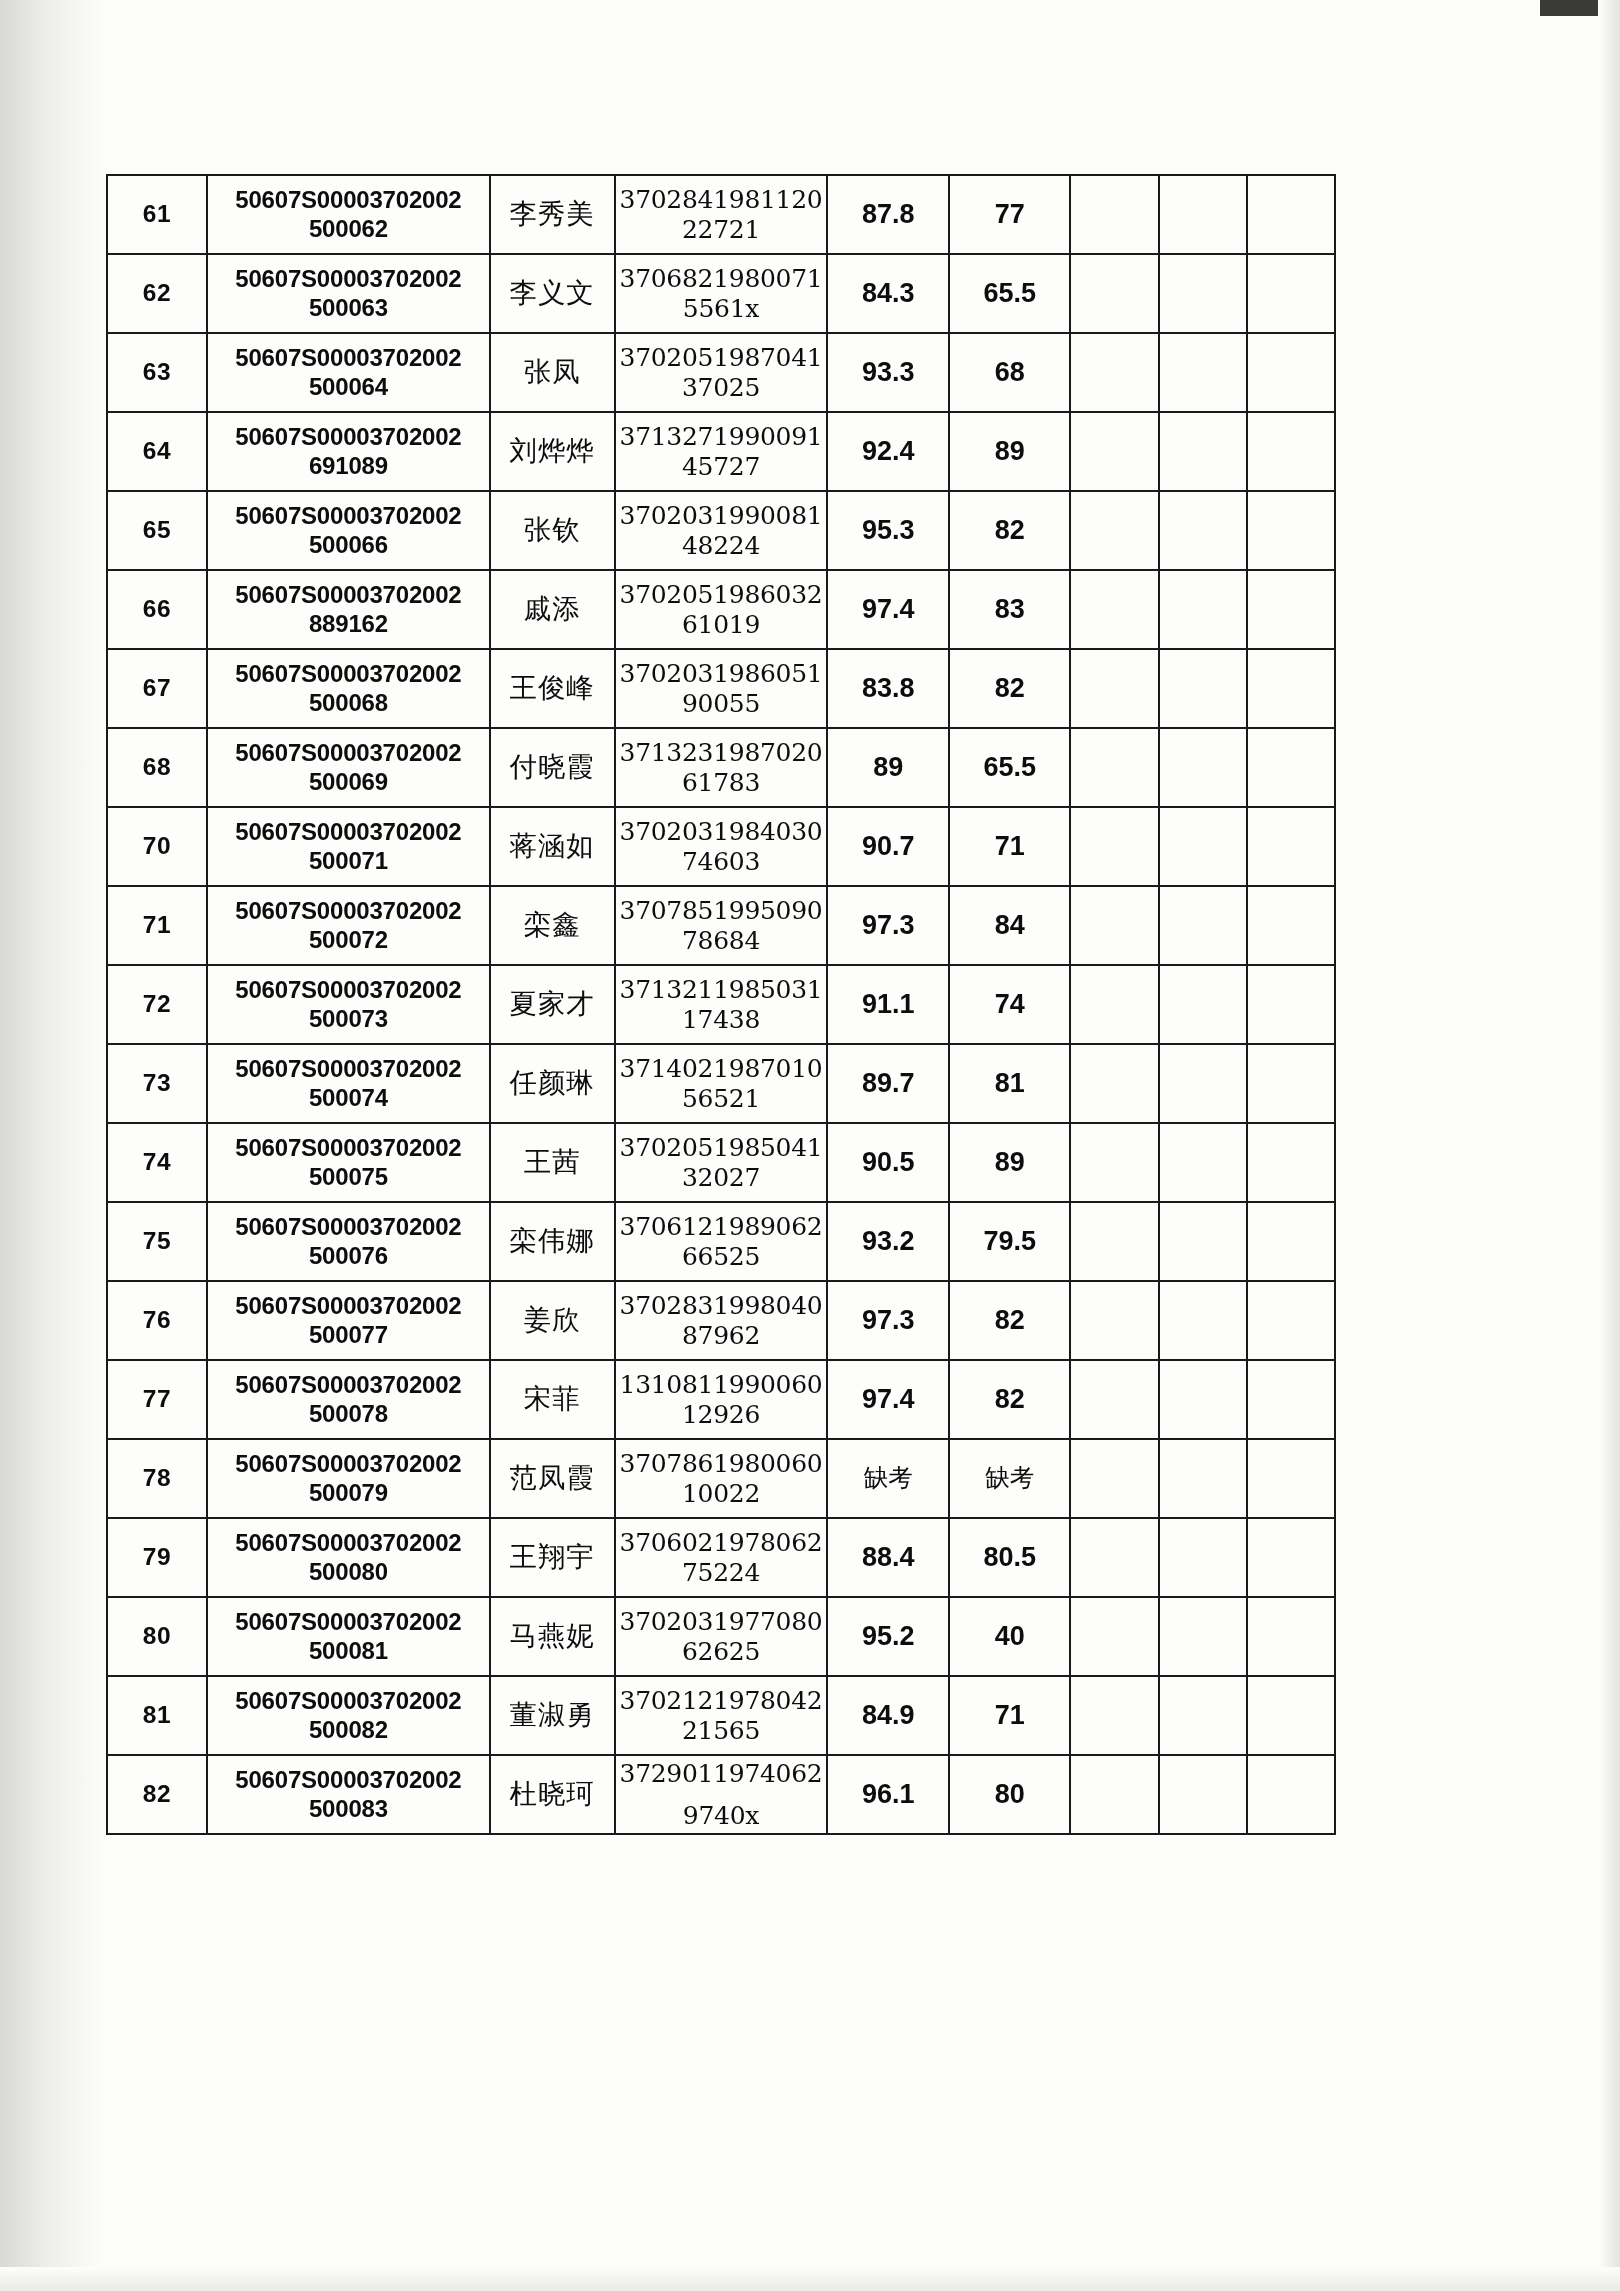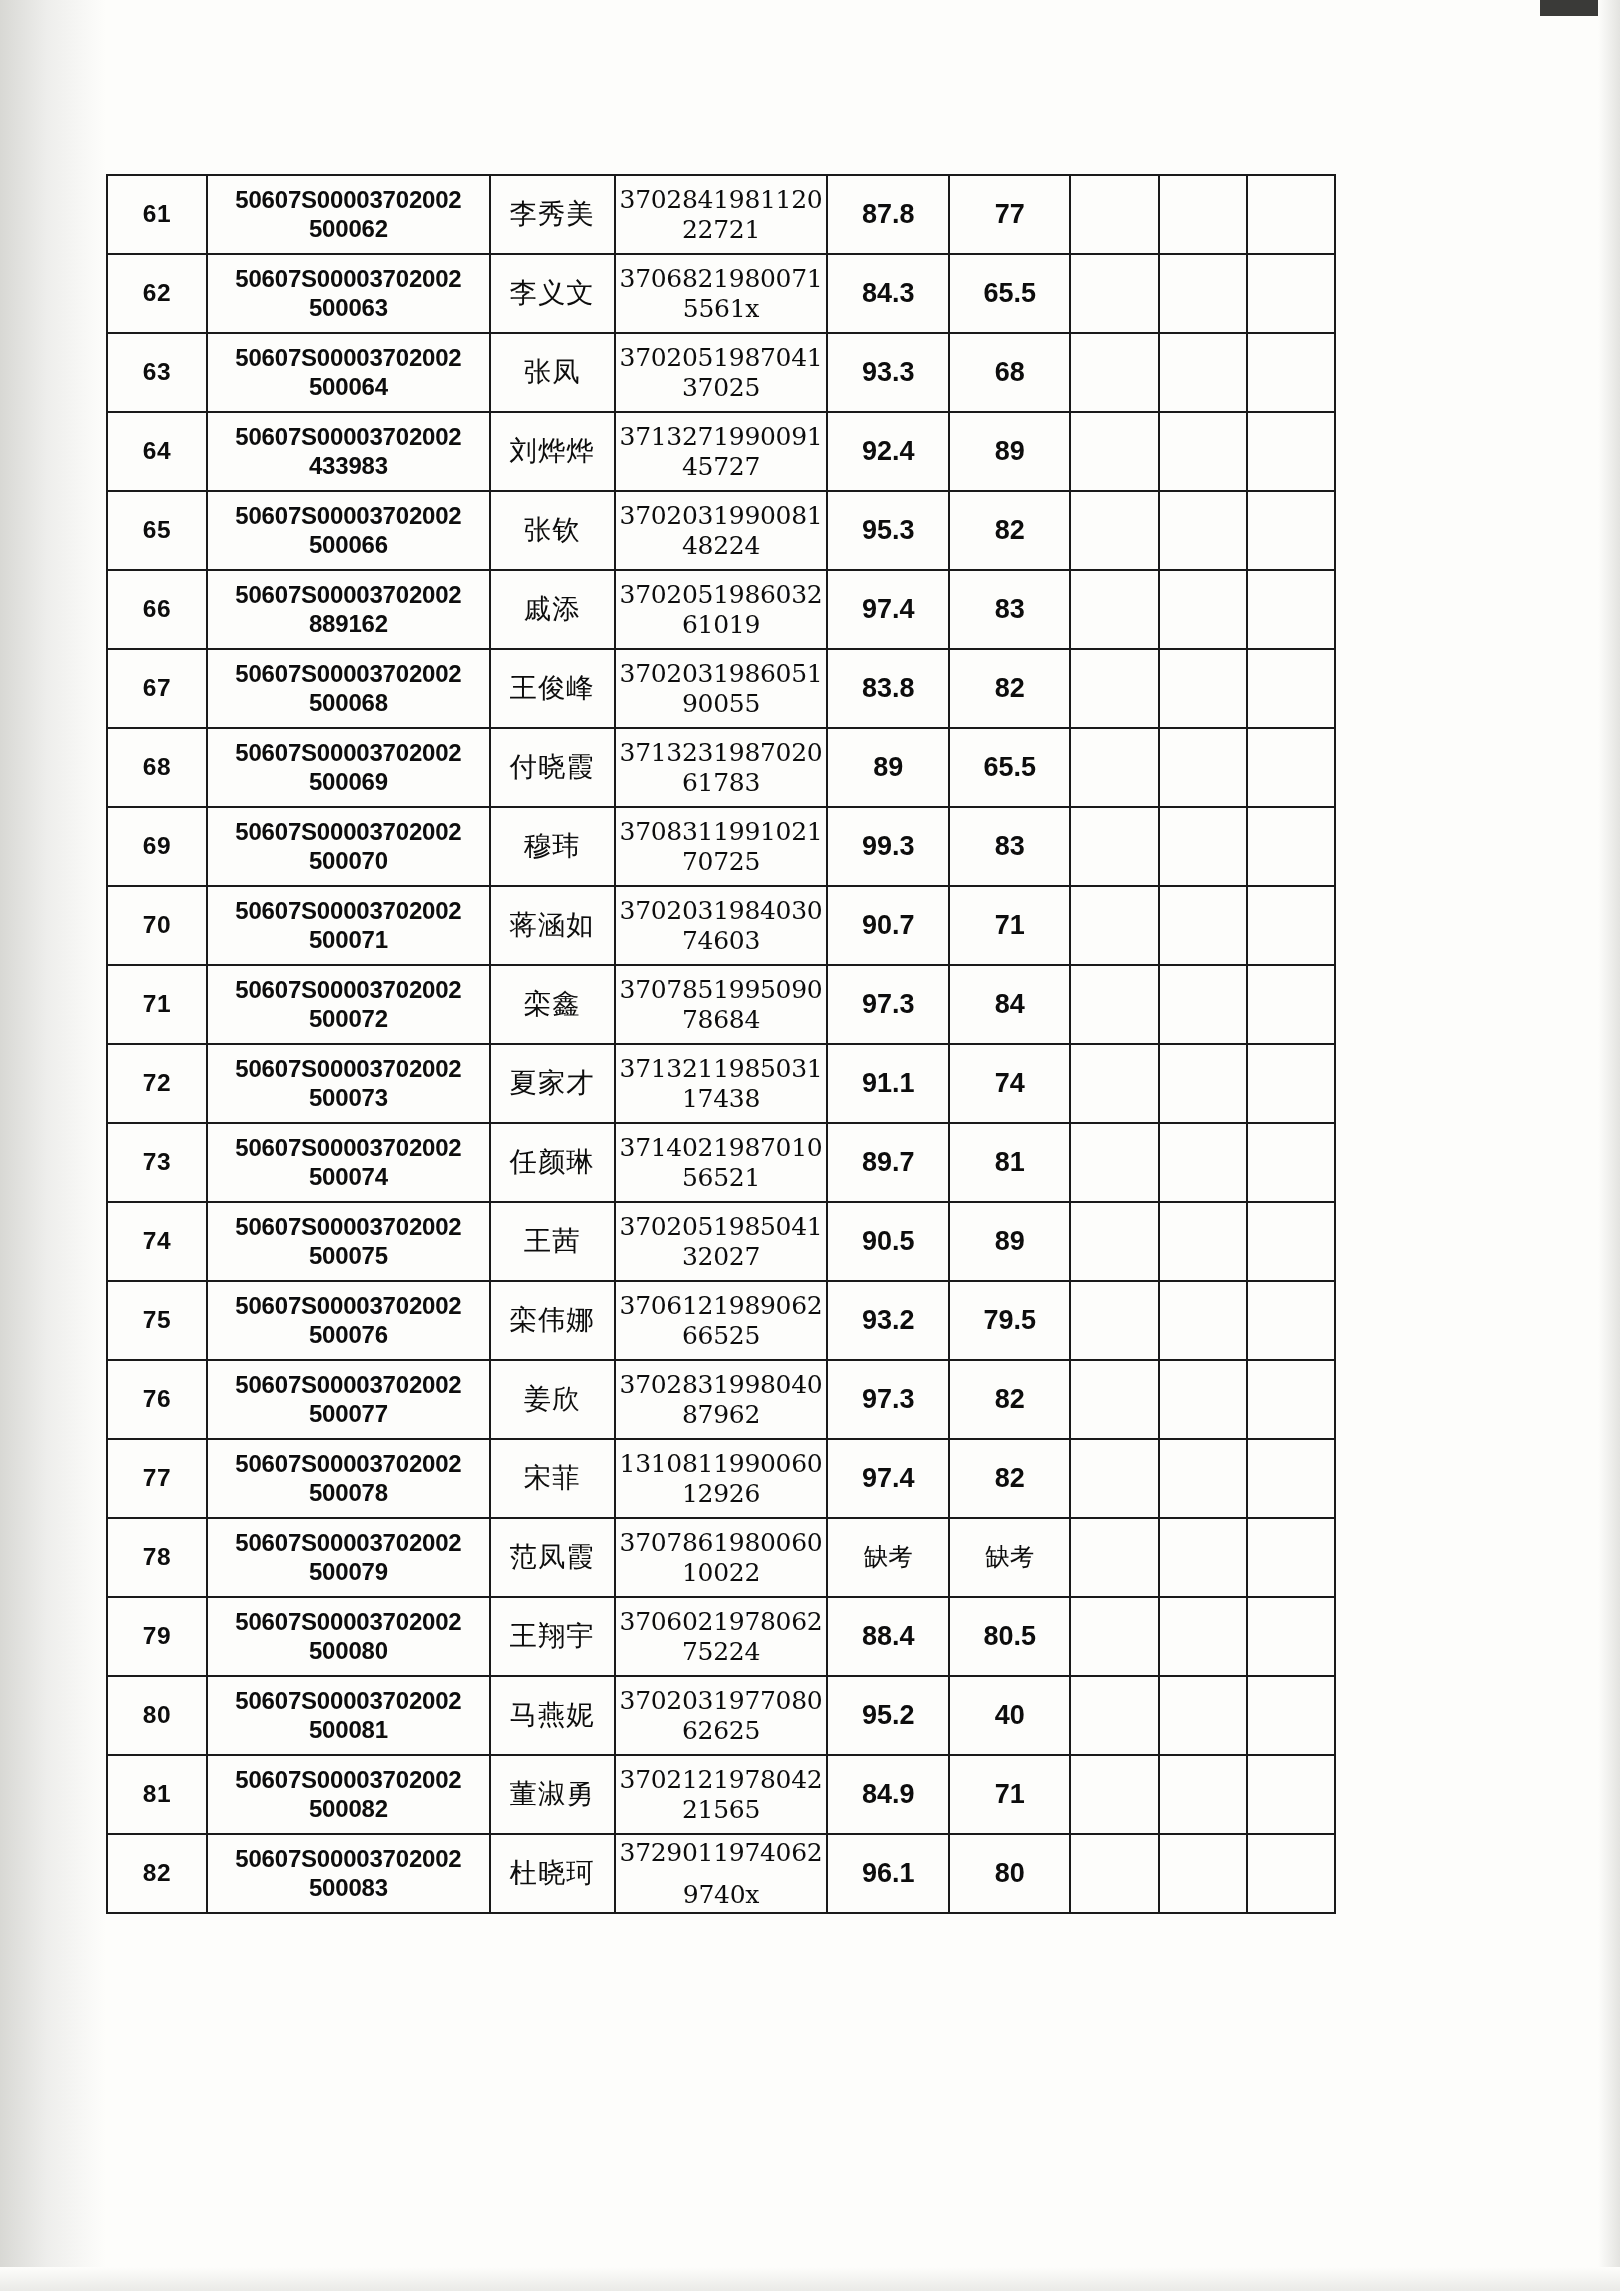--- a/index.html
+++ b/index.html
@@ -162,21 +162,21 @@
             <td class="cell-name">张凤</td>
             <td class="cell-id"><span>3702051987041</span><span style="display: block;">37025</span></td>
             <td class="cell-score">93.3</td>
             <td class="cell-score">68</td>
             <td class="cell-blank"></td>
             <td class="cell-blank"></td>
             <td class="cell-blank"></td>
           </tr>
           <tr>
             <td class="cell-index">64</td>
-            <td class="cell-code"><span>50607S00003702002</span><span class="code-line2">433983</span></td>
+            <td class="cell-code"><span>50607S00003702002</span><span class="code-line2">691089</span></td>
             <td class="cell-name">刘烨烨</td>
             <td class="cell-id"><span>3713271990091</span><span style="display: block;">45727</span></td>
             <td class="cell-score">92.4</td>
             <td class="cell-score">89</td>
             <td class="cell-blank"></td>
             <td class="cell-blank"></td>
             <td class="cell-blank"></td>
           </tr>
           <tr>
             <td class="cell-index">65</td>
@@ -216,31 +216,20 @@
             <td class="cell-code"><span>50607S00003702002</span><span class="code-line2">500069</span></td>
             <td class="cell-name">付晓霞</td>
             <td class="cell-id"><span>3713231987020</span><span style="display: block;">61783</span></td>
             <td class="cell-score">89</td>
             <td class="cell-score">65.5</td>
             <td class="cell-blank"></td>
             <td class="cell-blank"></td>
             <td class="cell-blank"></td>
           </tr>
           <tr>
-            <td class="cell-index">69</td>
-            <td class="cell-code"><span>50607S00003702002</span><span class="code-line2">500070</span></td>
-            <td class="cell-name">穆玮</td>
-            <td class="cell-id"><span>3708311991021</span><span style="display: block;">70725</span></td>
-            <td class="cell-score">99.3</td>
-            <td class="cell-score">83</td>
-            <td class="cell-blank"></td>
-            <td class="cell-blank"></td>
-            <td class="cell-blank"></td>
-          </tr>
-          <tr>
             <td class="cell-index">70</td>
             <td class="cell-code"><span>50607S00003702002</span><span class="code-line2">500071</span></td>
             <td class="cell-name">蒋涵如</td>
             <td class="cell-id"><span>3702031984030</span><span style="display: block;">74603</span></td>
             <td class="cell-score">90.7</td>
             <td class="cell-score">71</td>
             <td class="cell-blank"></td>
             <td class="cell-blank"></td>
             <td class="cell-blank"></td>
           </tr>

